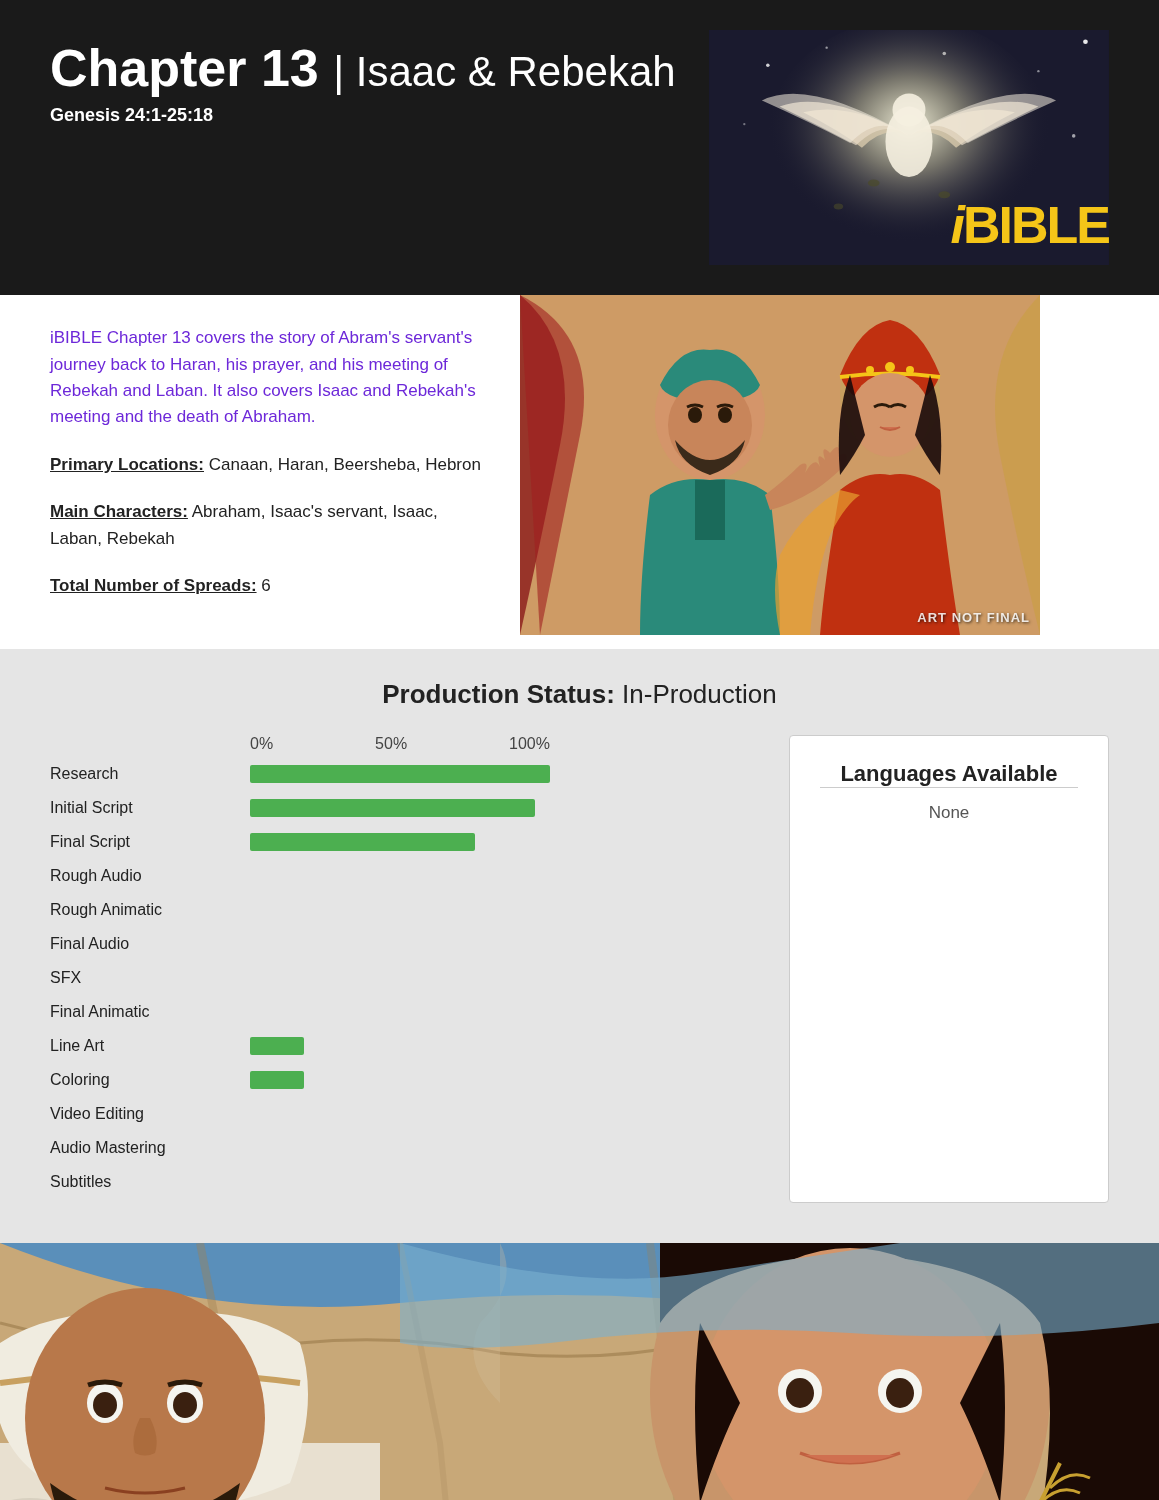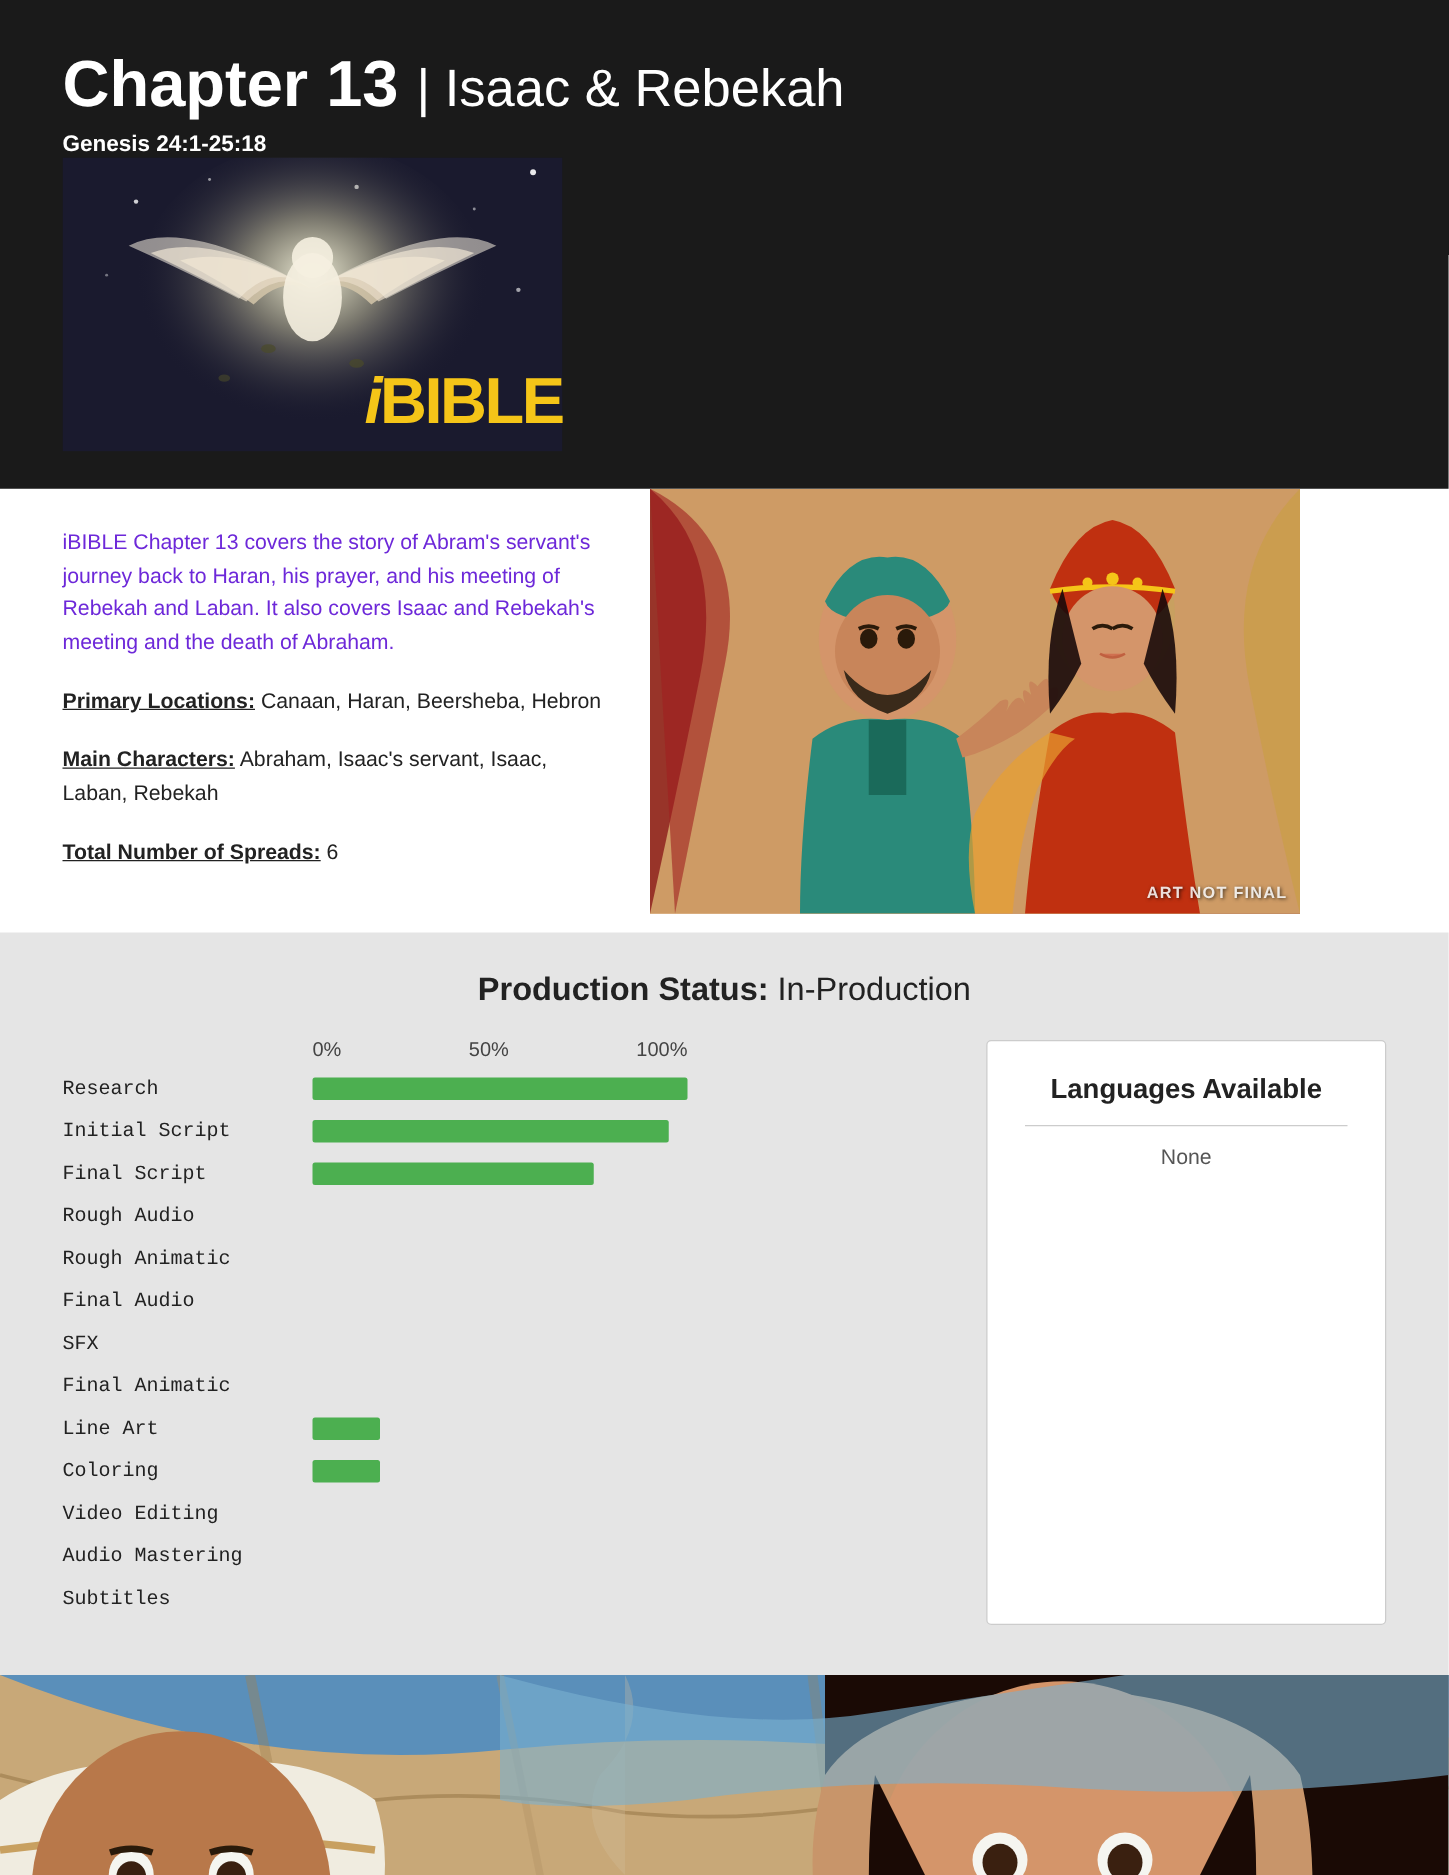--- a/index.html
+++ b/index.html
@@ -15,21 +15,20 @@
     .header {
       background: #1a1a1a;
       color: #fff;
       display: flex;
       justify-content: space-between;
       align-items: flex-start;
       padding: 30px 50px 30px 50px;
       min-height: 220px;
       position: relative;
       overflow: hidden;
-      flex-direction: column;
     }
     .header-left {
       flex: 1;
       padding-top: 10px;
     }
     .chapter-title {
       font-size: 52px;
       font-weight: 900;
       color: #fff;
       line-height: 1.1;
@@ -154,21 +153,20 @@
       justify-content: space-between;
       width: 300px;
       font-size: 16px;
       color: #444;
     }
     .chart-row {
       display: flex;
       align-items: center;
       margin-bottom: 8px;
       height: 26px;
-      font-family: Liberation Mono, monospace;
     }
     .chart-label {
       width: 200px;
       font-size: 16px;
       color: #222;
       flex-shrink: 0;
     }
     .chart-bar-container {
       width: 300px;
       height: 18px;
@@ -186,21 +184,21 @@
       background: #fff;
       border: 1px solid #ccc;
       border-radius: 4px;
       padding: 25px 30px;
       flex-shrink: 0;
     }
     .languages-title {
       font-size: 22px;
       font-weight: 700;
       text-align: center;
-      margin-bottom: 16px;
+      margin-bottom: 0;
       color: #222;
     }
     .languages-divider {
       border: none;
       border-top: 1px solid #ccc;
       margin-bottom: 15px;
     }
     .languages-none {
       text-align: center;
       font-size: 17px;

